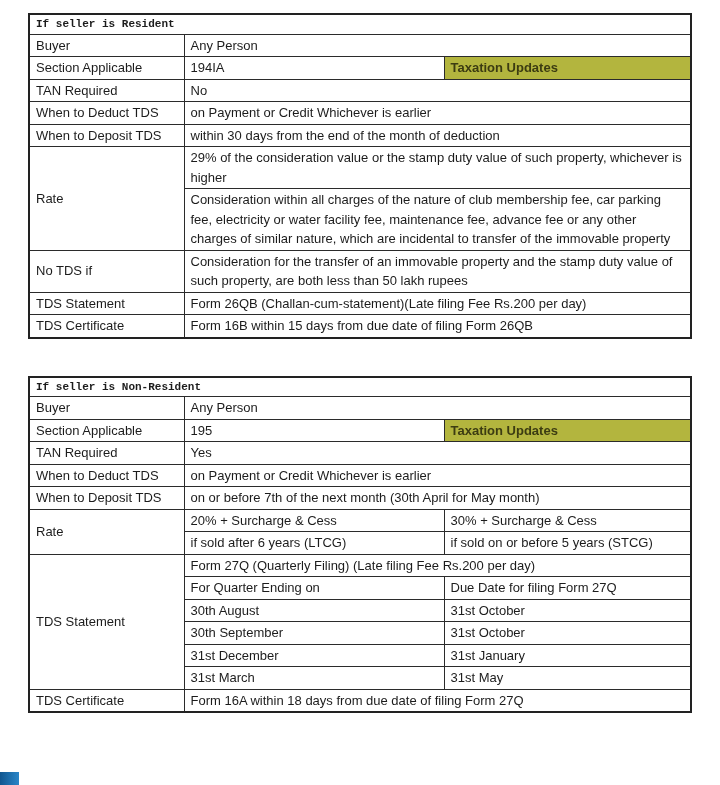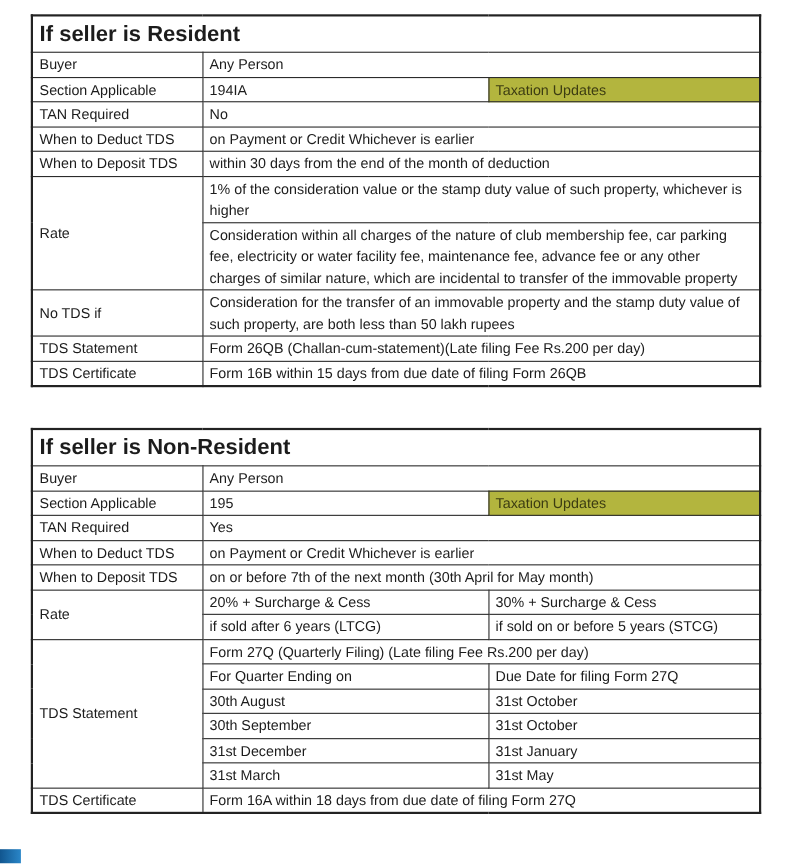--- a/index.html
+++ b/index.html
@@ -38,27 +38,28 @@
     border: 1px solid #2b2b2b;
     padding: 1px 6px;
     line-height: 1.5;
     vertical-align: middle;
     text-align: left;
     word-wrap: break-word;
   }
   td.tbl-header {
     text-align: center;
     font-weight: bold;
-    font-size: 20px;
+    font-size: 11px;
     padding: 2px 4px;
+    font-family: Liberation Mono, monospace;
   }
   td.badge-cell {
     background: #b3b53e;
     text-align: center;
-    font-weight: normal;
+    font-weight: bold;
     color: #3c3c12;
   }
   .gap {
     height: 37px;
   }
   .blue-corner {
     position: absolute;
     left: 0;
     bottom: 0;
     width: 19px;
@@ -98,21 +99,21 @@
       <tr>
         <td>When to Deduct TDS</td>
         <td colspan="2">on Payment or Credit Whichever is earlier</td>
       </tr>
       <tr>
         <td>When to Deposit TDS</td>
         <td colspan="2">within 30 days from the end of the month of deduction</td>
       </tr>
       <tr>
         <td rowspan="2">Rate</td>
-        <td colspan="2">1% of the consideration value or the stamp duty value of such property, whichever is higher</td>
+        <td colspan="2">29% of the consideration value or the stamp duty value of such property, whichever is higher</td>
       </tr>
       <tr>
         <td colspan="2">Consideration within all charges of the nature of club membership fee, car parking fee, electricity or water facility fee, maintenance fee, advance fee or any other charges of similar nature, which are incidental to transfer of the immovable property</td>
       </tr>
       <tr>
         <td>No TDS if</td>
         <td colspan="2">Consideration for the transfer of an immovable property and the stamp duty value of such property, are both less than 50 lakh rupees</td>
       </tr>
       <tr>
         <td>TDS Statement</td>

